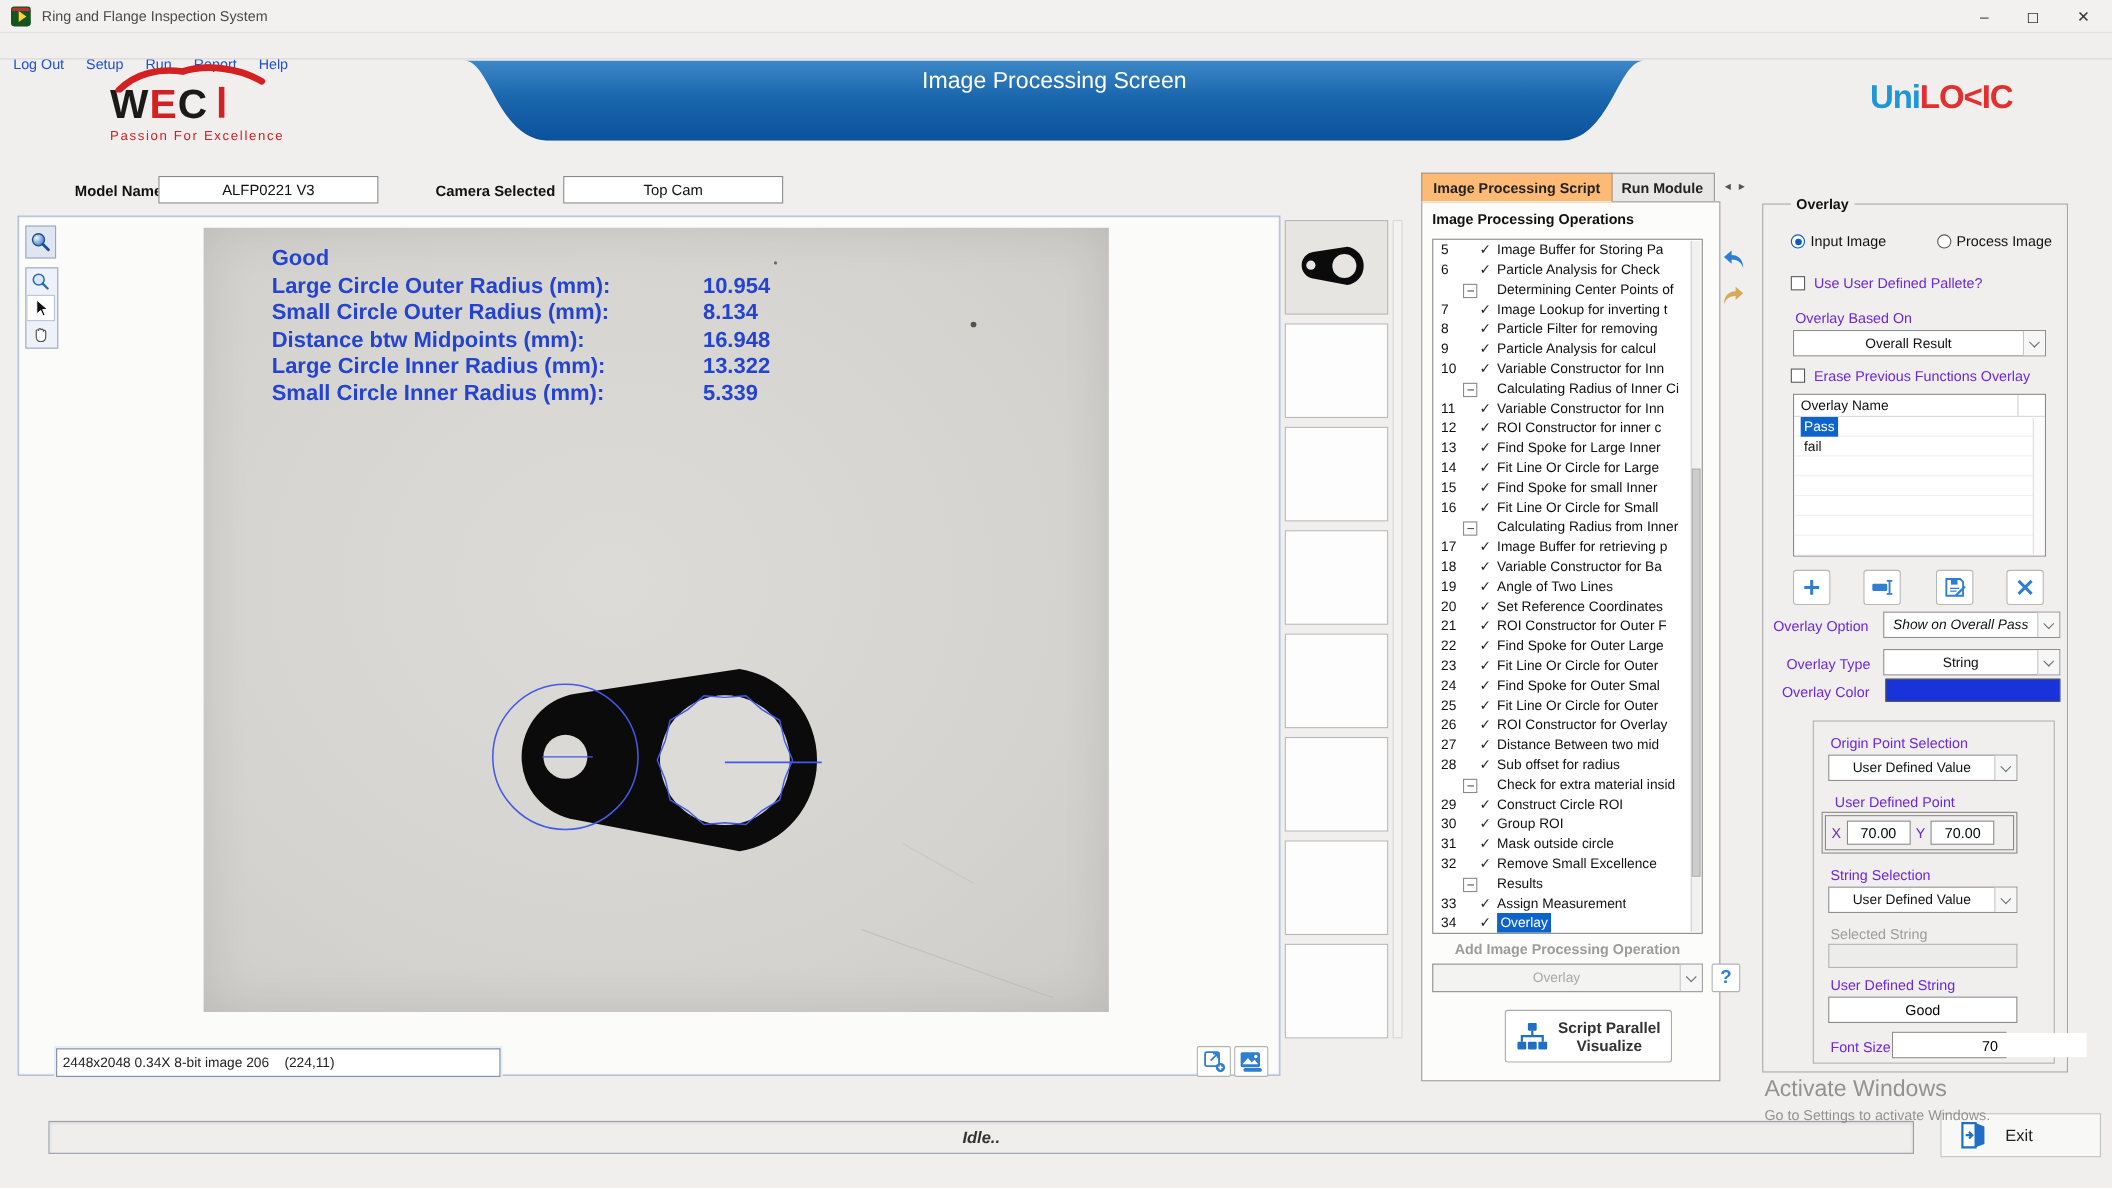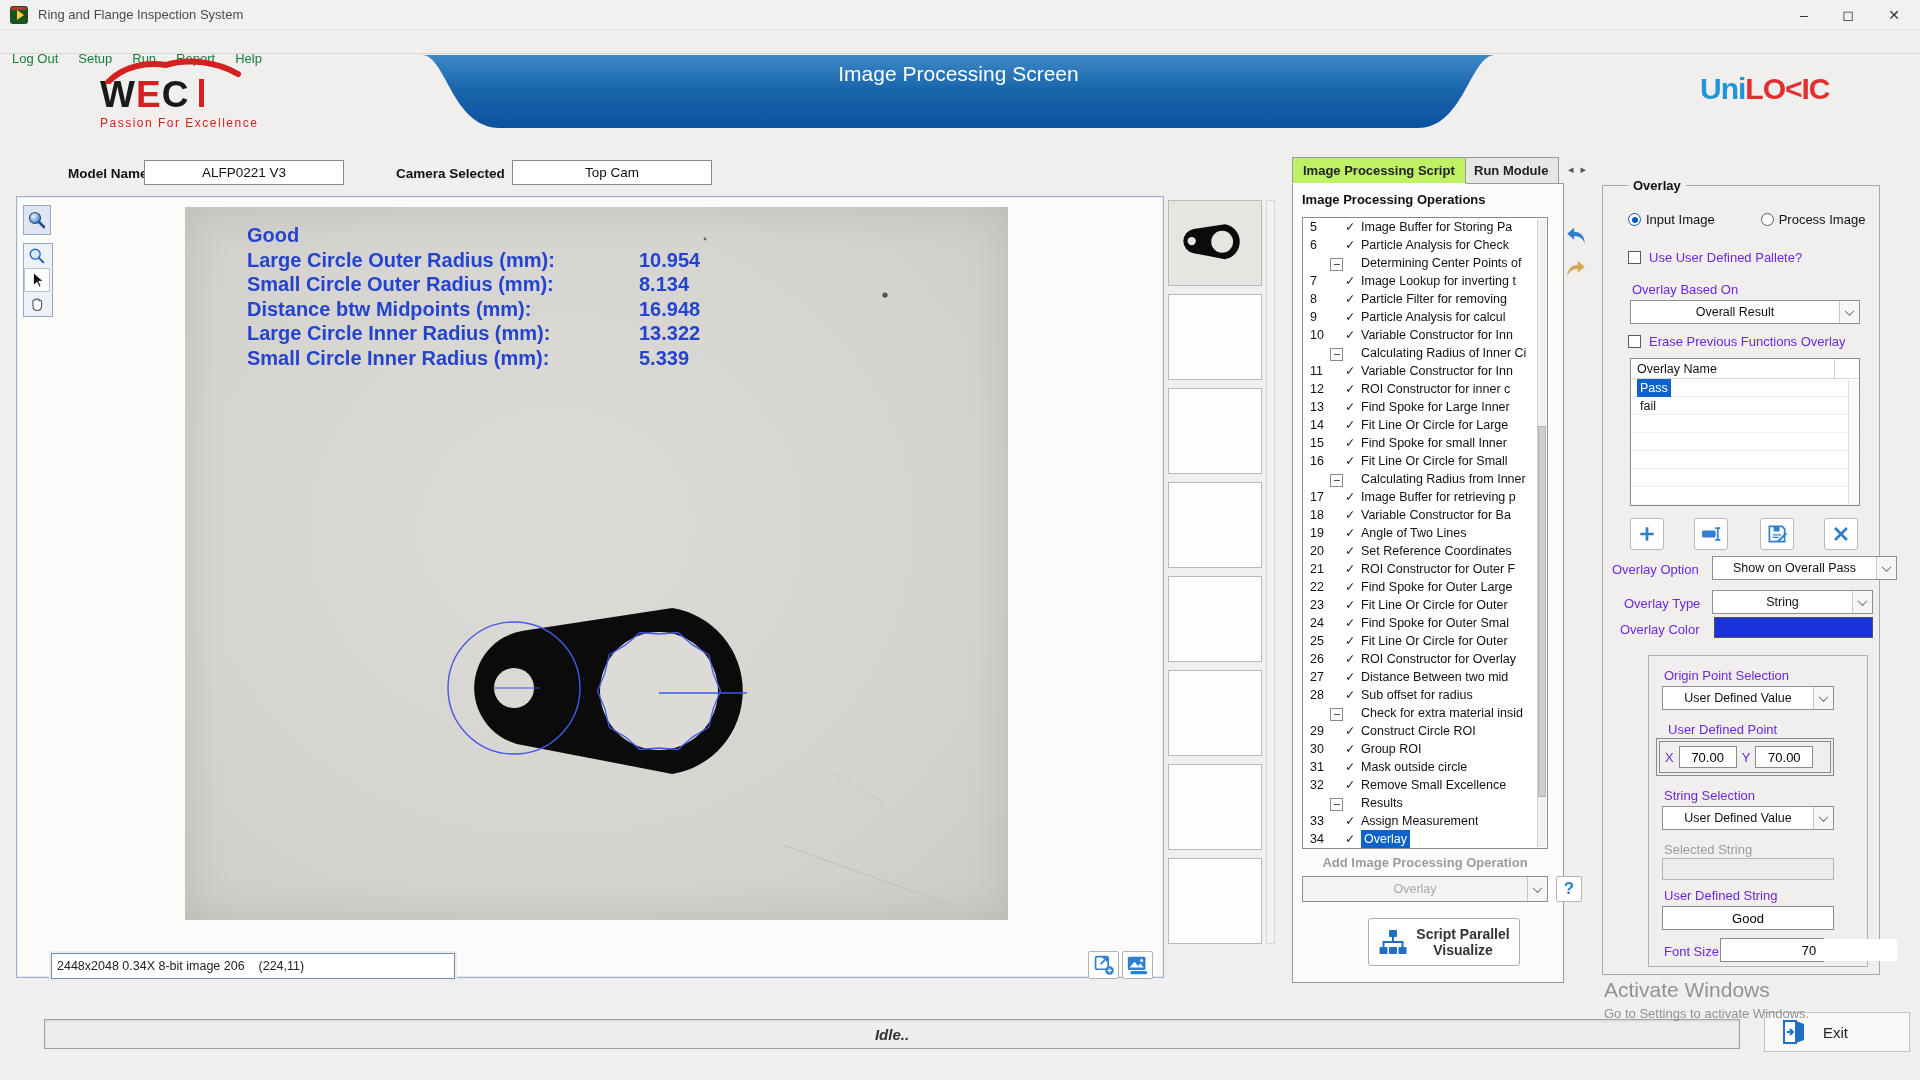--- a/index.html
+++ b/index.html
@@ -11,21 +11,21 @@
   
   .titlebar { left:0; top:0; width:1920px; height:30px; background:#f2f1f0; border-bottom:1px solid #e3e2e1; }
   .app-icon { left:10px; top:6px; width:18px; height:18px; background:#15531f; border-radius:3px;
               display:flex; align-items:center; justify-content:center; }
   .app-icon::before { content:""; width:0; height:0; border-left:7px solid #ffd23a; border-top:5px solid transparent; border-bottom:5px solid transparent; margin-left:2px; }
   .app-icon::after { content:""; position:absolute; top:1px; left:1px; right:1px; height:3px; background:#c03030; border-radius:2px 2px 0 0; }
   .win-title { left:38px; top:7px; font-size:13px; color:#4a4a4a; }
   .win-btn { top:0; width:44px; height:30px; display:flex; align-items:center; justify-content:center; font-size:14px; color:#333; }
   
   .menubar { left:2px; top:30px; height:22px; display:flex; align-items:center; }
-  .menu-item { padding:2px 10px; font-size:13px; color:#15803d;margin-top:35px; }
+  .menu-item { padding:2px 10px; font-size:13px; color:#1d4ed8;margin-top:35px; }
   .menu-sep { left:0; top:53px; width:1920px; height:1px; background:#d8d7d6; }
 
   
   .wec-logo { left:100px; top:60px; width:160px; height:78px; }
   .wec-row { font-weight:700; font-size:37px; letter-spacing:1px; line-height:38px; margin-top:16px; }
   .wec-b { color:#1a1a1a; } .wec-r { color:#d42020; }
   .wec-bar { display:inline-block; width:5px; height:28px; background:#d42020; margin-left:10px; }
   .wec-swoosh { position:absolute; left:4px; top:-2px; }
   .wec-tag { color:#d42020; font-size:12px; letter-spacing:1.5px; margin-top:2px; }
 
@@ -56,21 +56,21 @@
   .statusbox span { font-size:12.5px; color:#222; padding-left:5px; white-space:pre; }
   .img-btn { top:754px; width:31px; height:28px; background:#fff; border:1px solid #b3b3b3; border-radius:2px; display:flex; align-items:center; justify-content:center; }
 
   
   .thumb-cell { left:1168px; width:94px; height:86px; background:#fdfdfd; border:1px solid #b9b9b9; display:flex; align-items:center; justify-content:center; }
   .thumb-cell.filled { background:#e6e5e1; }
   .thumb-track { left:1266px; top:200px; width:9px; height:744px; background:#f3f2f1; border:1px solid #d7d6d5; }
 
   
   .tab { top:157px; height:27px; display:flex; align-items:center; padding:0 10px; font-size:13px; font-weight:700; background:#e8e7e6; border:1px solid #9a9a9a; color:#222; }
-  .tab.active { background:#bef264; border-bottom:1px solid #fcfcfb; z-index:3;text-align:right; }
+  .tab.active { background:#fdba74; border-bottom:1px solid #fcfcfb; z-index:3;text-align:right; }
   .tab-arrows { top:163px; font-size:11px; color:#555; letter-spacing:2px; }
   .script-body { left:1292px; top:183px; width:272px; height:800px; background:#fcfcfb; border:1px solid #9a9a9a; }
   .ops-title { left:1302px; top:192px; font-size:13px; font-weight:700; }
   .ops-list { left:1302px; top:217px; width:246px; height:632px; background:#fff; border:1px solid #8a8a8a; overflow:hidden; }
   .op-row { height:18px; line-height:18px; font-size:12.5px; white-space:nowrap; overflow:hidden; display:flex; padding-right:11px; }
   .op-num { width:26px; padding-left:7px; flex:0 0 auto; }
   .op-exp { width:16px; flex:0 0 auto; position:relative; visibility:hidden; }
   .op-row.group .op-exp { visibility:visible; }
   .op-exp::before { content:""; position:absolute; left:1px; top:3.5px; width:11px; height:11px; border:1px solid #8a8a8a;
                     background:#fff; background-image:linear-gradient(#555,#555); background-size:6px 1px; background-position:center; background-repeat:no-repeat; }
@@ -651,21 +651,21 @@
       <path d="M14 22 L24 12" stroke="#2f7fd0" stroke-width="2.5"></path>
     </svg>
   </div>
   <div class="abs ov-btn" style="left:1824px;">
     <svg width="22" height="22" viewBox="0 0 26 26">
         <path d="M6 6 L20 20 M20 6 L6 20" stroke="#2f7fd0" stroke-width="3.2"></path>
       </svg>
   </div>
 
   <div class="abs lbl13" style="left:1612px; top:562px;">Overlay Option</div>
-  <div class="abs combo" style="left:1712px; top:556px; width:185px; height:24px;">
+  <div class="abs combo" style="left:1712px; top:556px; width:161px; height:24px;font-style:italic;">
     <span class="combo-text">Show on Overall Pass</span>
     <span class="combo-btn">
         <i class="chev"></i>
       </span>
   </div>
 
   <div class="abs lbl13" style="left:1624px; top:596px;">Overlay Type</div>
   <div class="abs combo" style="left:1712px; top:590px; width:161px; height:24px;">
     <span class="combo-text">String</span>
     <span class="combo-btn">

